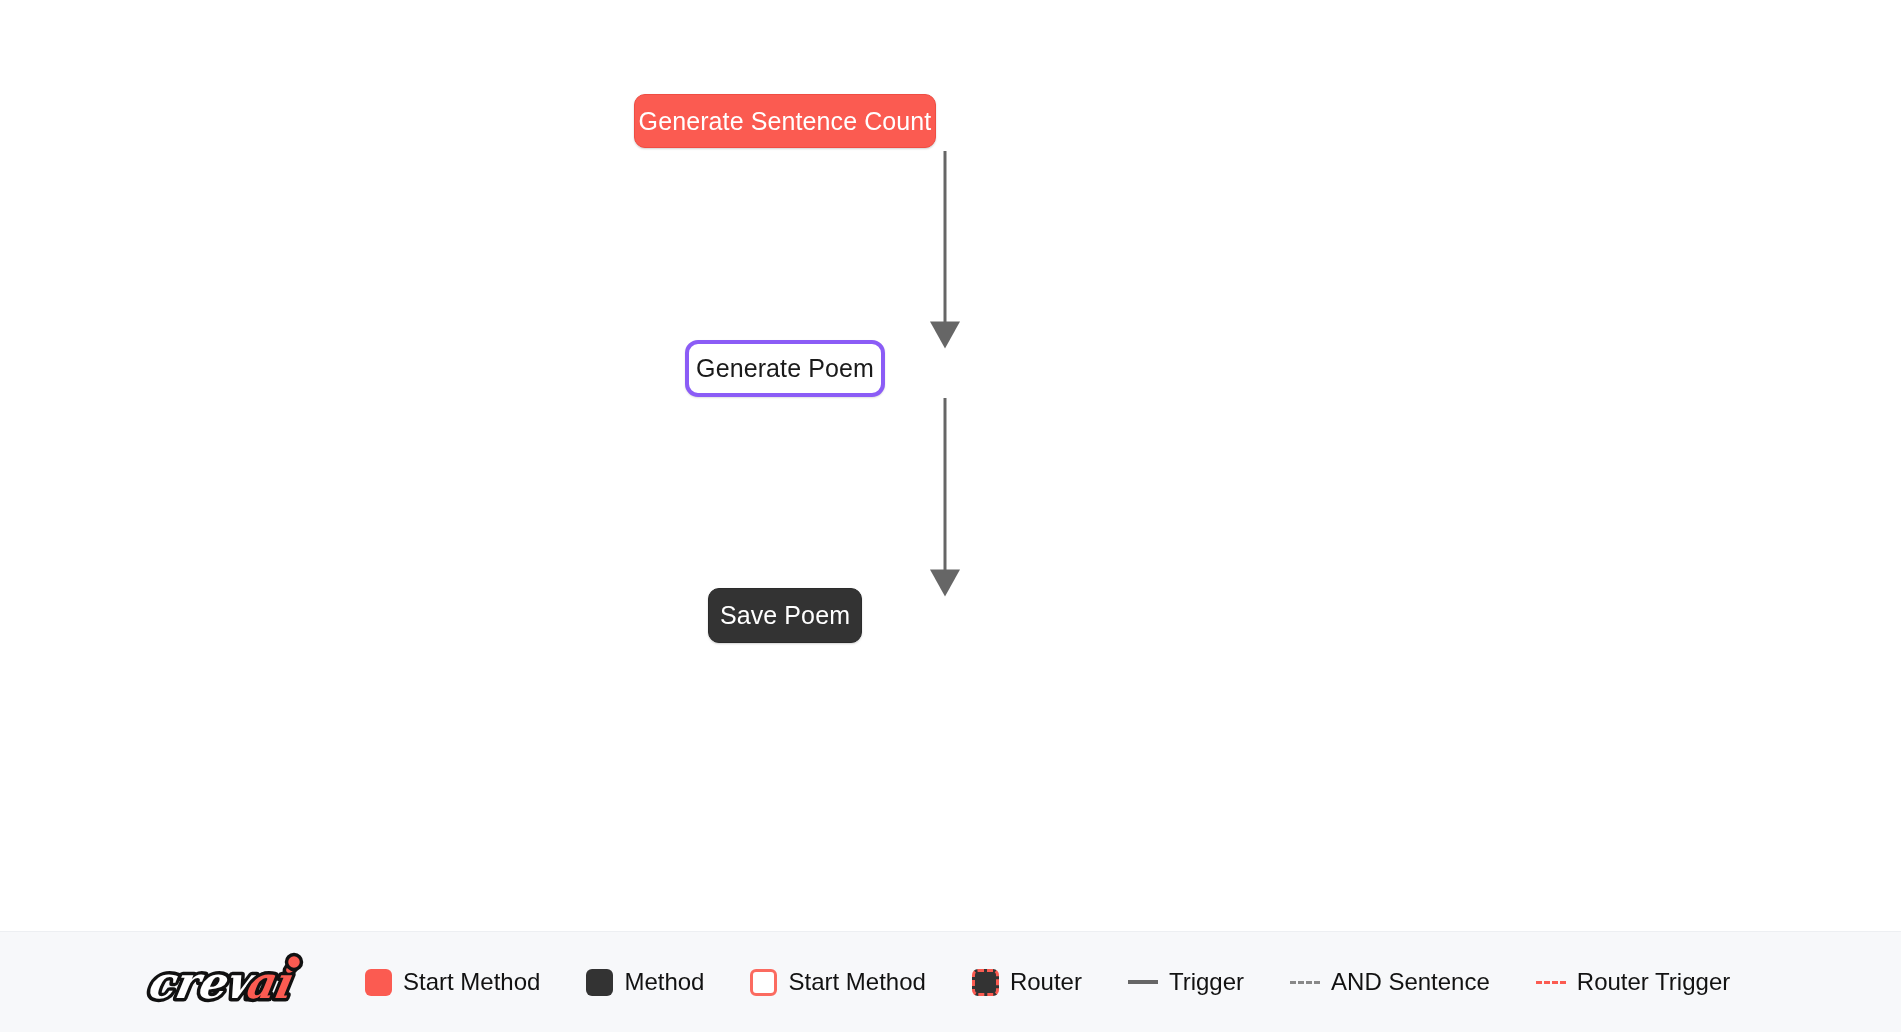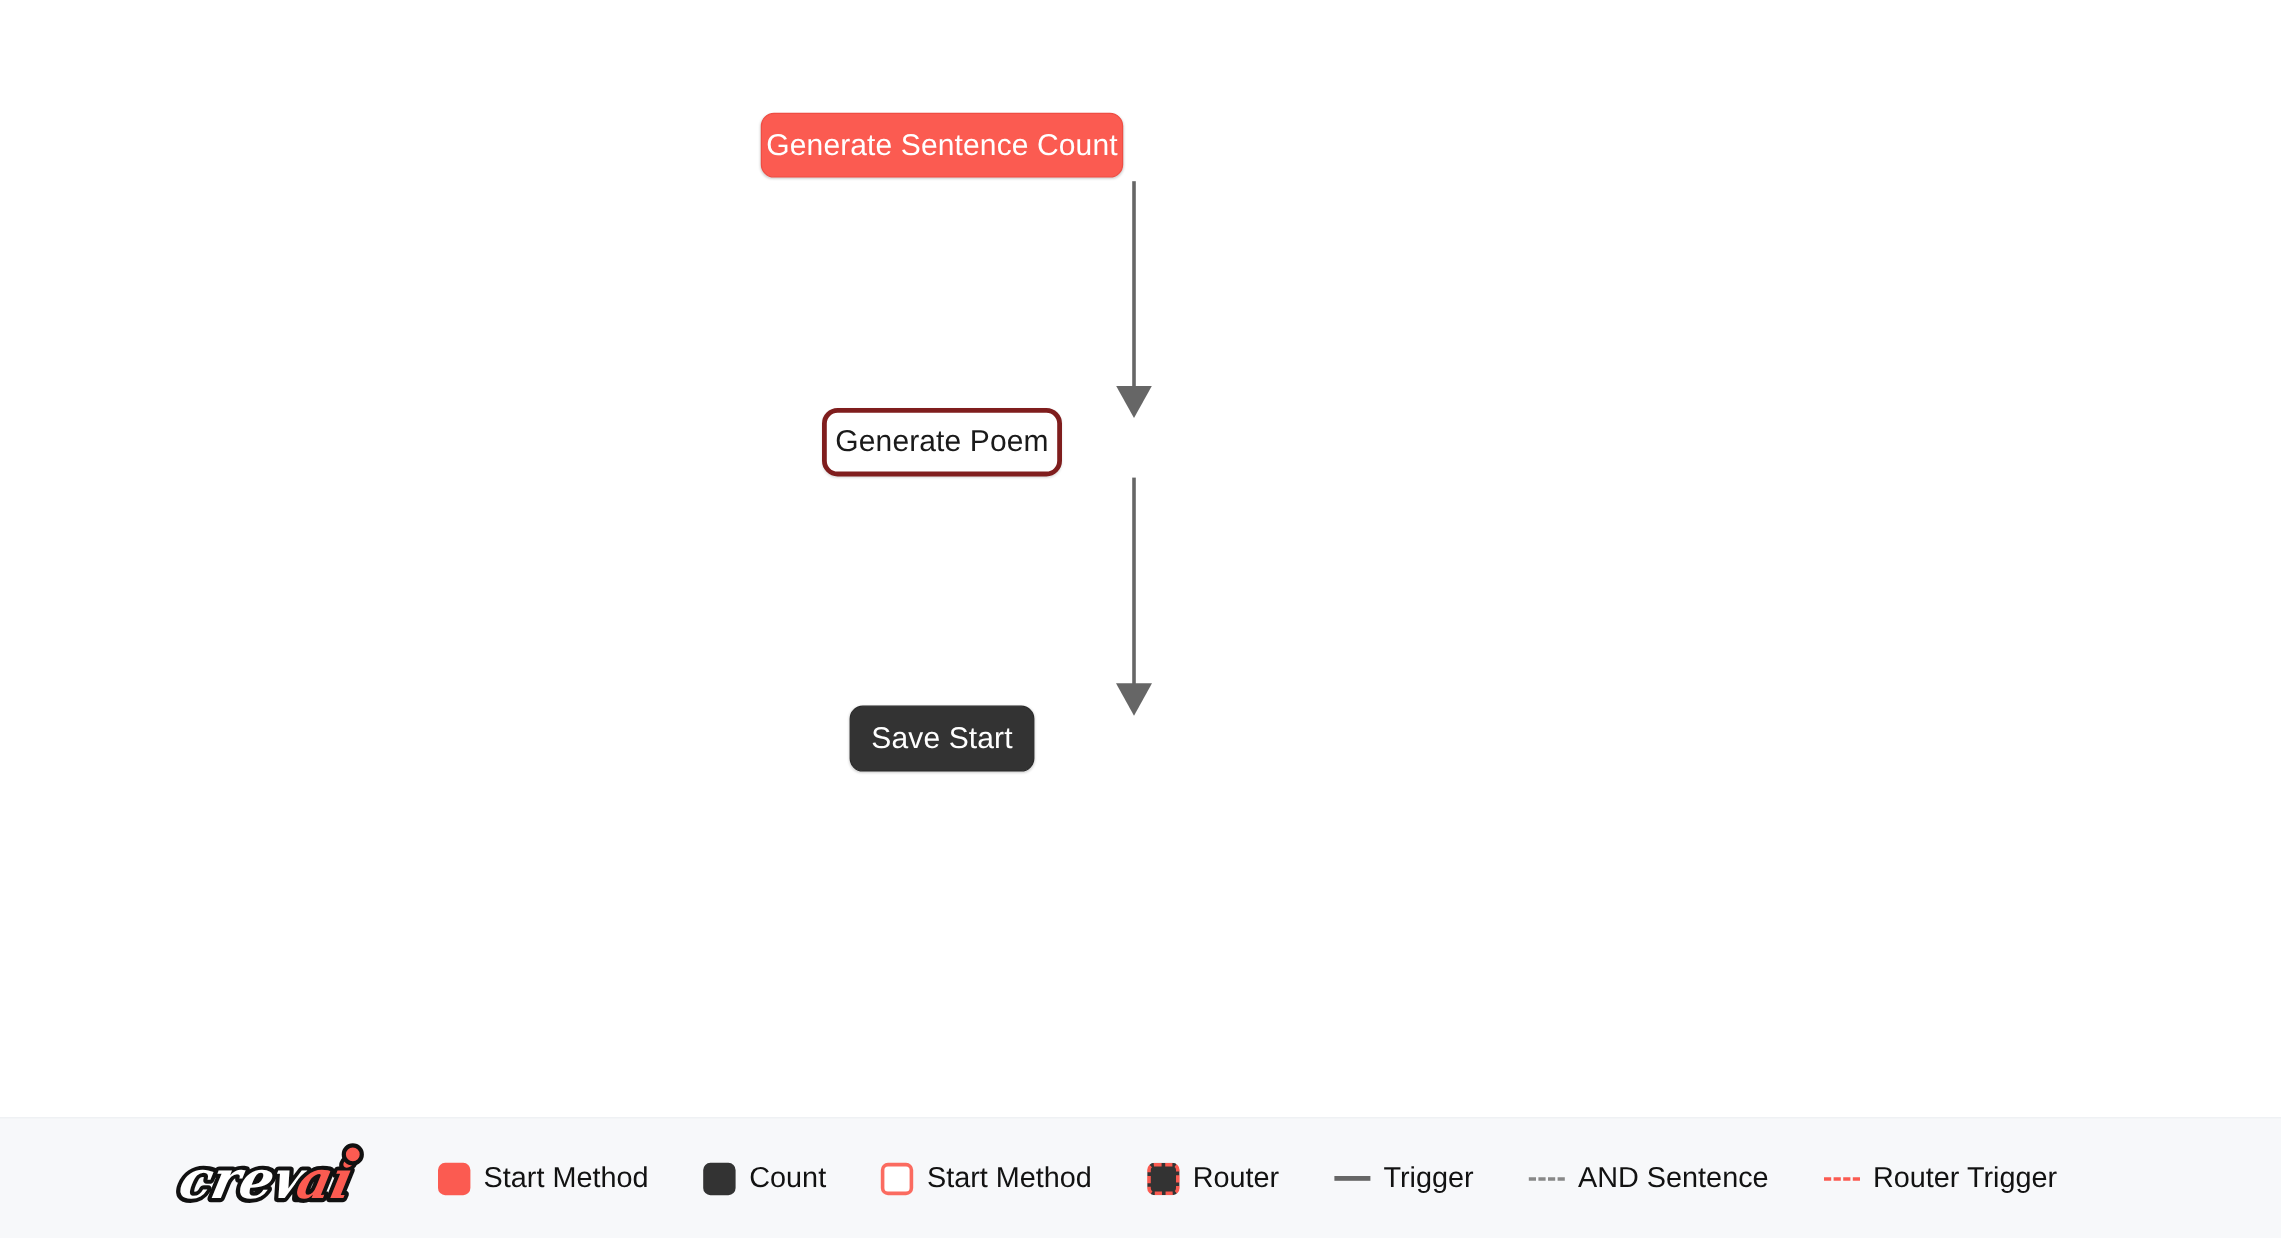--- a/index.html
+++ b/index.html
@@ -55,21 +55,21 @@
     background: #FB5B51;
     color: #ffffff;
     border: 1.5px solid #ef4d43;
     box-shadow: 0 1px 2px rgba(0,0,0,0.18);
   }
 
   
   .node.crew-method {
     background: #ffffff;
     color: #1a1a1a;
-    border: 4px solid #7f1d1d;
+    border: 4px solid #8b5cf6;
     border-radius: 13px;
     box-shadow: 0 1px 2px rgba(0,0,0,0.13);
   }
 
   
   .node.method {
     background: #333333;
     color: #ffffff;
     border: 1.5px solid #2b2b2b;
     box-shadow: 0 1px 2px rgba(0,0,0,0.18);
@@ -161,21 +161,21 @@
 
   <div class="node start-method" style="left:634px; top:94px; width:302px; height:54px;">
     <span>Generate Sentence Count</span>
   </div>
 
   <div class="node crew-method" style="left:685px; top:340px; width:200px; height:57px;">
     <span>Generate Poem</span>
   </div>
 
   <div class="node method" style="left:708px; top:588px; width:154px; height:55px;">
-    <span>Save Start</span>
+    <span>Save Poem</span>
   </div>
 
 </div>
 
 <div id="legend-bar">
 
   <svg id="brand-logo" viewBox="0 0 180 60" xmlns="http://www.w3.org/2000/svg">
     <g transform="skewX(-12)">
 
       <text x="18" y="46" font-family="'DejaVu Serif', serif" font-size="44" font-weight="700" font-style="italic" fill="#ffffff" stroke="#111111" stroke-width="7" paint-order="stroke fill" stroke-linejoin="round">crew</text>
@@ -188,21 +188,21 @@
 
   <div class="legend-items">
 
     <div class="legend-item">
       <span class="swatch sw-start"></span>
       <span class="legend-label">Start Method</span>
     </div>
 
     <div class="legend-item">
       <span class="swatch sw-method"></span>
-      <span class="legend-label">Count</span>
+      <span class="legend-label">Method</span>
     </div>
 
     <div class="legend-item">
       <span class="swatch sw-crew"></span>
       <span class="legend-label">Start Method</span>
     </div>
 
     <div class="legend-item">
       <span class="swatch sw-router"></span>
       <span class="legend-label">Router</span>

